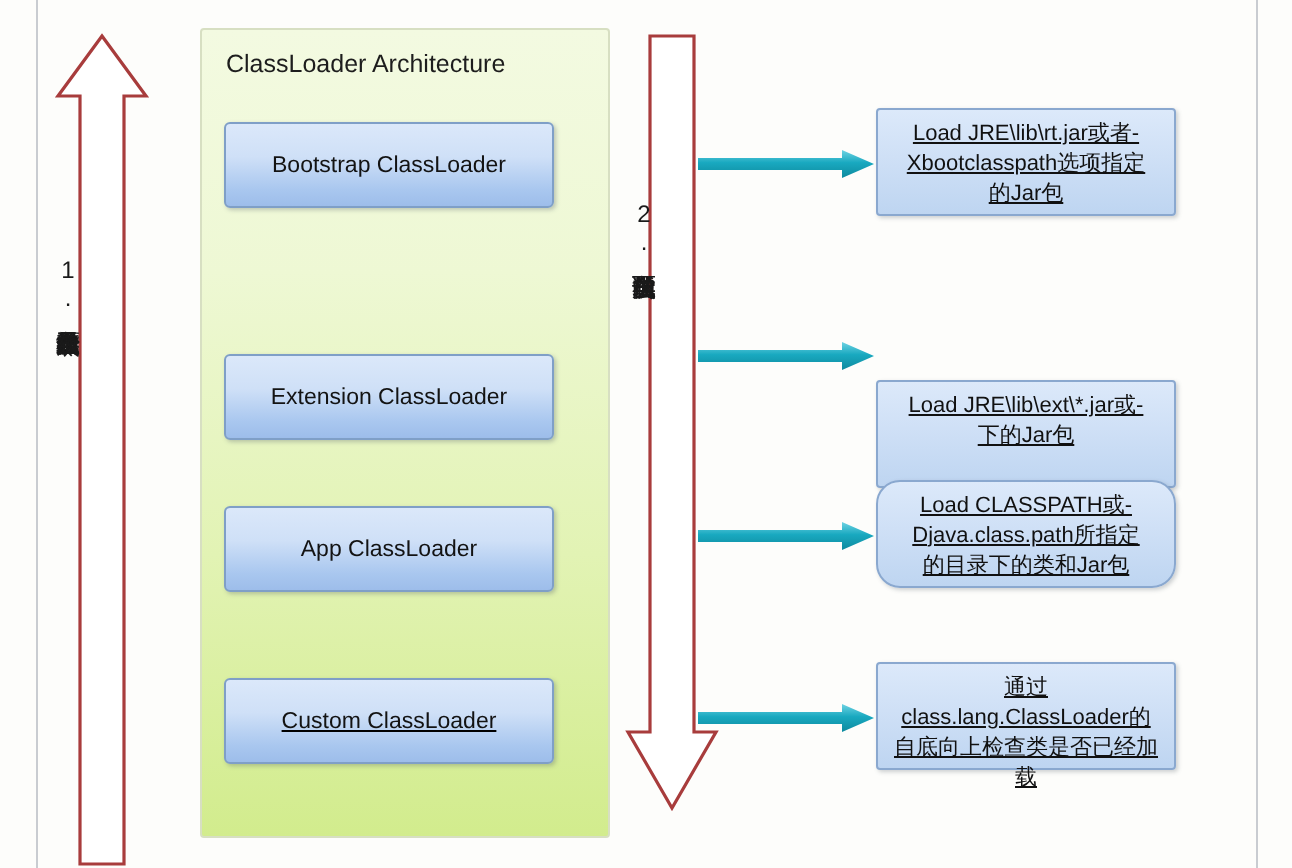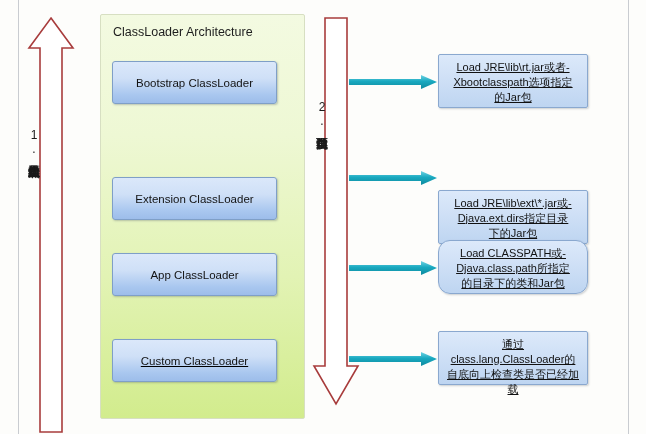--- a/index.html
+++ b/index.html
@@ -203,21 +203,20 @@
     </svg>
   </div>
 
   <div class="desc-box d0">
     <span class="ln">Load JRE\lib\rt.jar或者-</span>
     <span class="ln">Xbootclasspath选项指定</span>
     <span class="ln">的Jar包</span>
   </div>
   <div class="desc-box d1">
     <span class="ln">Load JRE\lib\ext\*.jar或-</span>
-    <span class="ln">Djava.ext.dirs指定目录</span>
     <span class="ln">下的Jar包</span>
   </div>
   <div class="desc-box d2">
     <span class="ln">Load CLASSPATH或-</span>
     <span class="ln">Djava.class.path所指定</span>
     <span class="ln">的目录下的类和Jar包</span>
   </div>
   <div class="desc-box d3">
     <span class="ln">通过</span>
     <span class="ln">class.lang.ClassLoader的</span>

